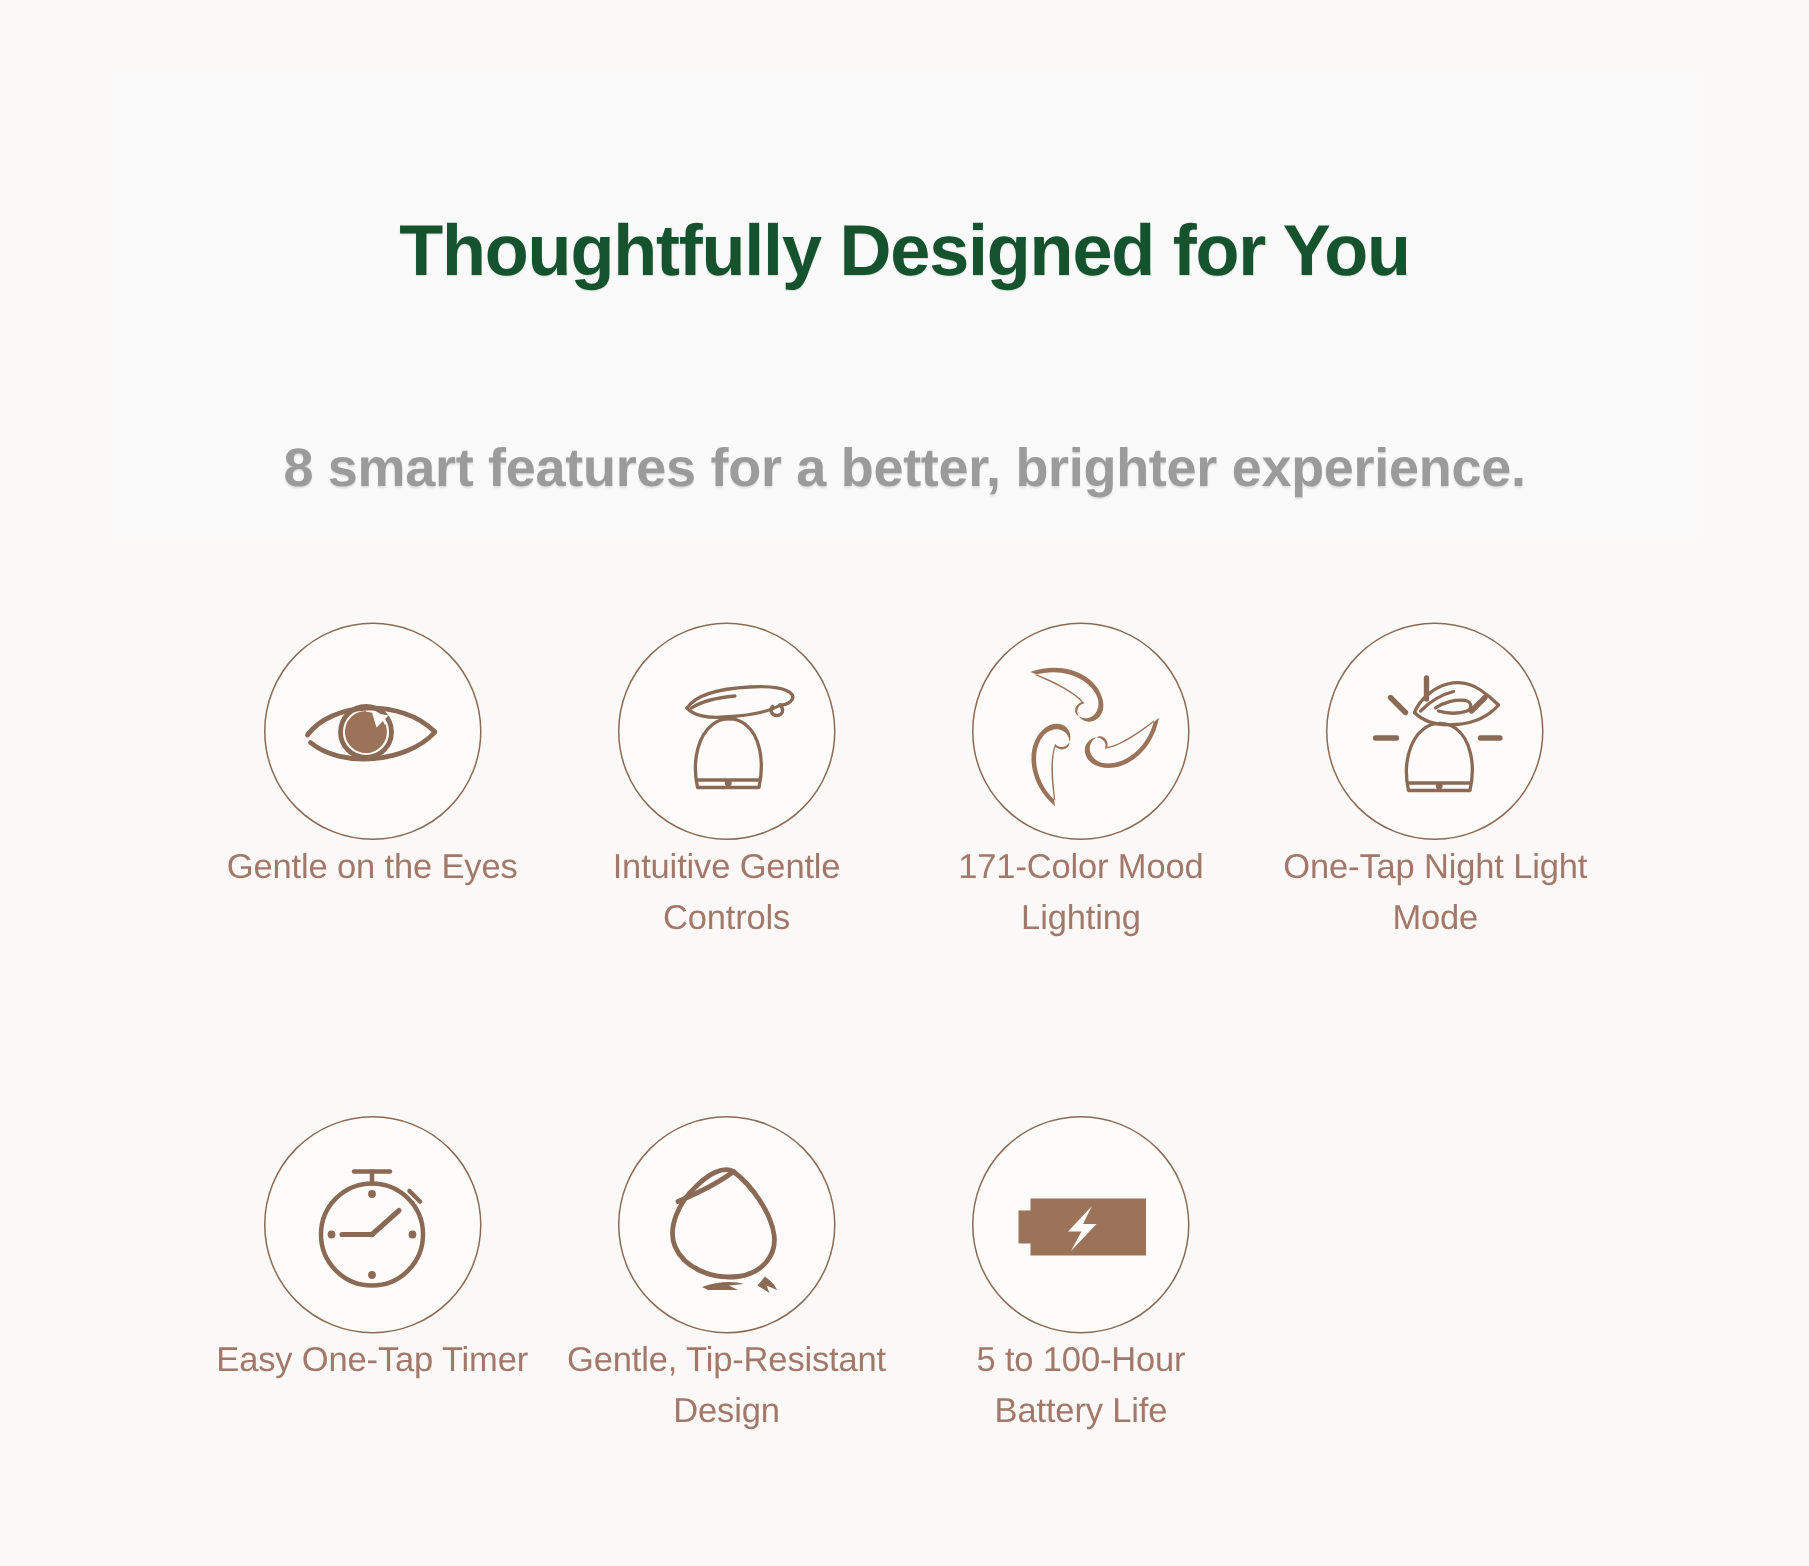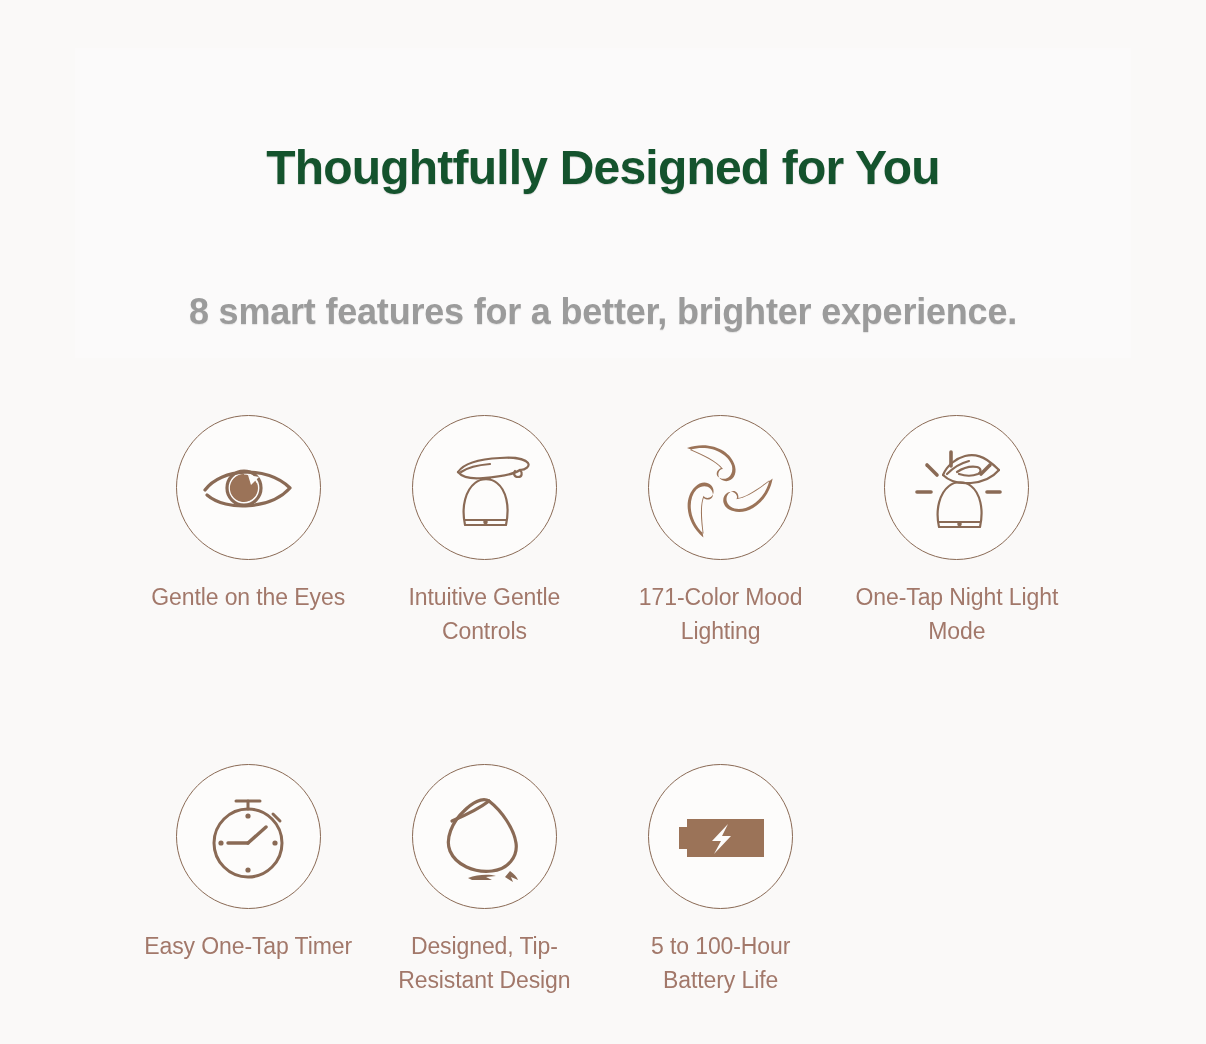--- a/index.html
+++ b/index.html
@@ -93,21 +93,20 @@
     align-items: center;
     justify-content: center;
     box-sizing: border-box;
   }
 
   .icon-circle svg {
     display: block;
   }
 
   .feature-label {
-    margin-top: 20px;
     width: 215px;
     text-align: center;
     font-size: 23px;
     line-height: 1.48;
     color: #a2786a;
     letter-spacing: -0.1px;
   }
 </style>
 </head>
 <body>
@@ -232,21 +231,21 @@
             <path d="M61 20 C74 30, 86 48, 88 62 C90 76, 80 88, 64 90
                      C46 92, 28 84, 22 70 C17 58, 24 41, 36 30 C44 22, 54 16, 61 20 Z"></path>
             <path d="M24 40 C38 34, 52 27, 61 20"></path>
           </g>
           <g fill="#8a6a55">
             <path d="M40 97 C50 93, 62 93, 68 95 L58 96 L64 99 L44 99 Z"></path>
             <path d="M82 90 C86 93, 89 96, 90 99 L83 96 L85 101 L77 96 Z"></path>
           </g>
         </svg>
       </div>
-      <div class="feature-label">Designed, Tip-Resistant Design</div>
+      <div class="feature-label">Gentle, Tip-Resistant Design</div>
     </div>
 
     <div class="feature">
       <div class="icon-circle">
         <svg width="112" height="112" viewBox="0 0 112 112">
           <path d="M14 46 L22 46 L22 38 L99 38 L99 76 L22 76 L22 68 L14 68 Z" fill="#9b7358"></path>
           <path d="M63 43 L47 60 L56 60 L49 73 L66 55 L57 55 Z" fill="#fdfcfb"></path>
         </svg>
       </div>
       <div class="feature-label">5 to 100-Hour Battery Life</div>

